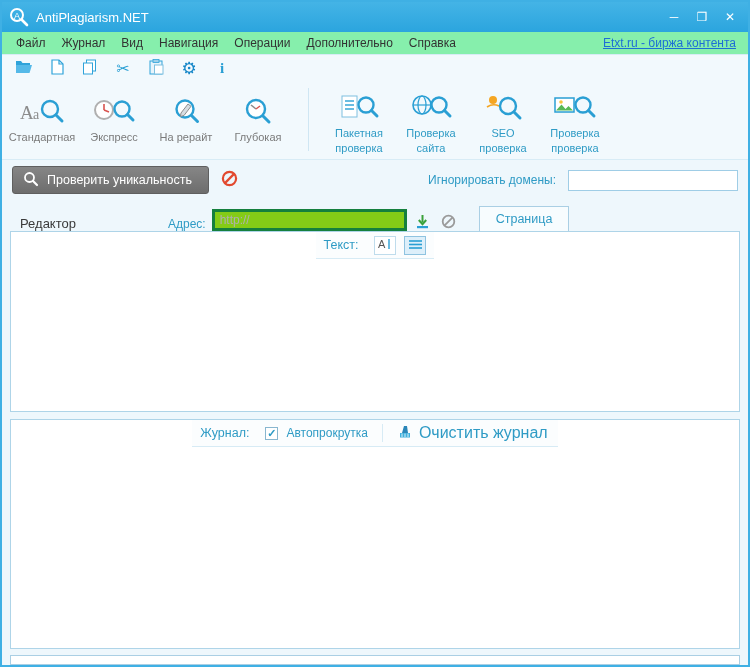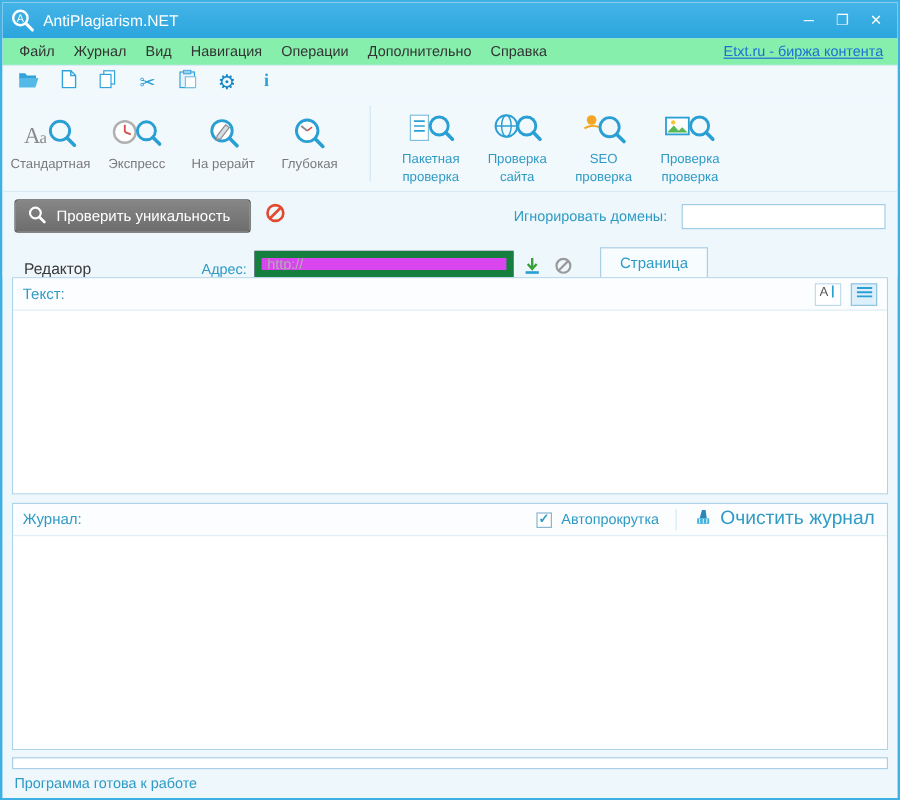--- a/index.html
+++ b/index.html
@@ -63,29 +63,29 @@
     display:flex;align-items:center;gap:8px;cursor:pointer;font-family:inherit;
   }
   .ignore-label{margin-left:auto;color:#2f9bc5;font-size:12px;}
   .ignore-input{width:170px;height:21px;border:1px solid #9fcde6;background:#fff;font-size:12px;padding:0 4px;outline:none;}
   
   .addr-row{
     height:31px;flex:none;display:flex;align-items:flex-end;padding:0 10px;gap:6px;background:#eef7fc;
   }
   .editor-label{font-size:13px;color:#3a3a3a;width:150px;flex:none;padding-left:8px;}
   .addr-label{color:#2f9bc5;font-size:12px;}
-  .addr-input{width:216px;height:22px;border:6px solid #15803d;background:#d946ef;font-size:12px;padding:0 5px;outline:none;}
+  .addr-input{width:195px;height:22px;border:3px solid #15803d;background:#84cc16;font-size:12px;padding:0 5px;outline:none;}
   .addr-input::placeholder{color:#b0b0b0;}
   .addr-icon{width:20px;height:20px;display:flex;align-items:center;justify-content:center;cursor:pointer;}
   .page-tab{
     margin-left:14px;height:25px;padding:0 16px;display:flex;align-items:center;
     border:1px solid #aacfe4;border-bottom:none;background:#f7fcfe;color:#2f9bc5;font-size:12.5px;cursor:pointer;
   }
   
-  .panel{margin:0 8px;border:1px solid #aed4e8;background:#fff;display:flex;flex-direction:column;}
+  .panel{margin:0 8px;border:1px solid #aed4e8;background:#fff;display:flex;flex-direction:column;align-items:center;}
   .panel-text{flex:none;height:181px;}
   .panel-log{flex:1;margin-top:7px;}
   .panel-header{
     height:27px;flex:none;border-bottom:1px solid #d7ebf5;background:#fbfdfe;
     display:flex;align-items:center;padding:0 8px;gap:8px;
   }
   .panel-title{color:#2f9bc5;font-size:12.5px;}
   .panel-body{flex:1;background:#fff;}
   .hdr-spacer{flex:1;}
   .mini-btn{
@@ -369,17 +369,14 @@
             <line x1="11" y1="9.5" x2="11" y2="13" stroke="#ffffff" stroke-width="0.8"></line>
           </svg>
         </span>
         <span>Очистить журнал</span>
       </span>
     </div>
     <div class="panel-body"></div>
   </div>
 
   <div class="progress"></div>
-  <div class="statusbar">
-    <span>Программа готова к работе</span>
-  </div>
 
 </div>
 
 </body></html>

